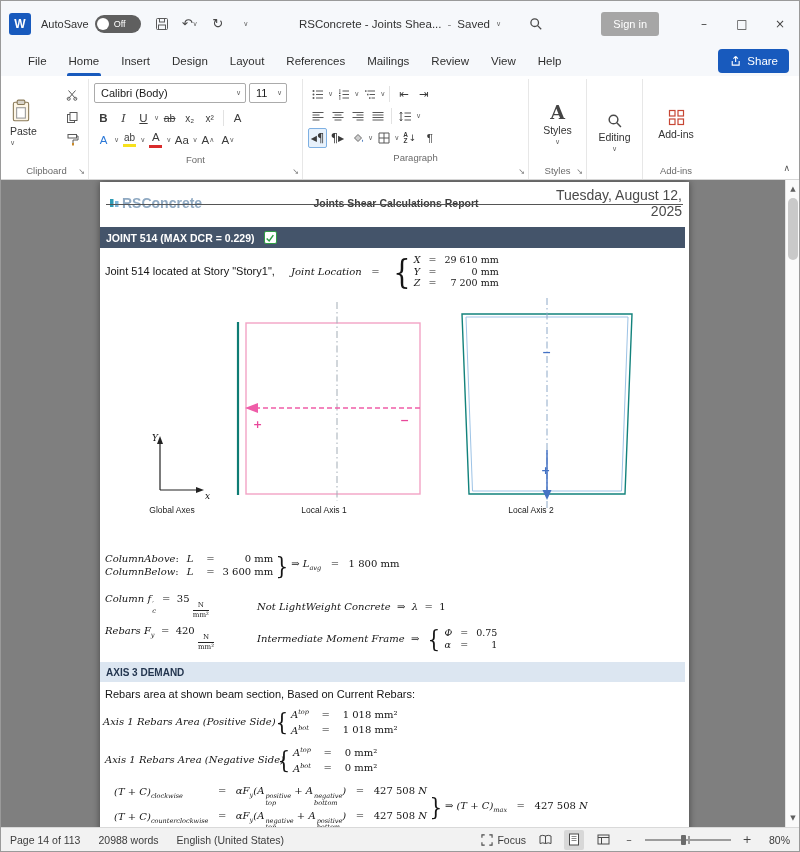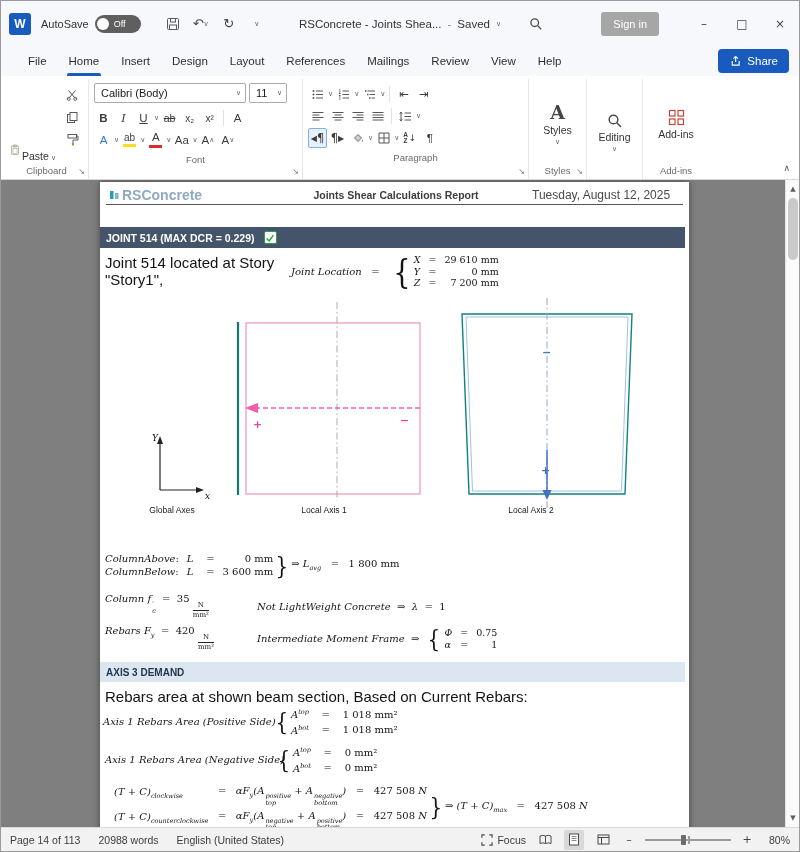--- a/index.html
+++ b/index.html
@@ -5,21 +5,21 @@
   *{margin:0;padding:0;box-sizing:border-box}
   html,body{width:800px;height:852px;overflow:hidden;background:#fff;font-family:"Liberation Sans",sans-serif}
   .window{width:800px;height:852px;border:1px solid #9a9a9a;display:flex;flex-direction:column;background:#fff}
   button{border:0;background:transparent;font:inherit;color:inherit;padding:0;display:inline-flex;align-items:center;justify-content:center;cursor:default}
   .g{font-family:"DejaVu Sans",sans-serif}
 
   
   .titlebar{height:45px;background:#f6f8fb;display:flex;align-items:center;position:relative;padding-left:8px;flex:0 0 auto}
   .appicon{width:22px;height:22px;background:#185abd;border-radius:3px;color:#fff;font-weight:bold;font-size:12px;display:flex;align-items:center;justify-content:center;margin-right:10px}
   .tb-txt{font-size:11px;color:#333;margin-right:6px}
-  .toggle{width:46px;height:18px;border-radius:9px;background:#5f5f5f;display:flex;align-items:center;padding:2px 11px 2px 2px;gap:5px;margin-right:19px}
+  .toggle{width:46px;height:18px;border-radius:9px;background:#5f5f5f;display:flex;align-items:center;padding:2px 11px 2px 2px;gap:5px;margin-right:8px}
   .knob{width:12px;height:12px;border-radius:50%;background:#fff}
   .tstate{font-size:9px;color:#fff}
   .tbtn{width:26px;height:26px;border-radius:4px;color:#4a4a4a;font-size:13px;margin-right:2px}
   .chv{font-family:"DejaVu Sans",sans-serif;font-size:7px;color:#666}
   .tb-center{position:absolute;left:50%;transform:translateX(-50%);display:flex;align-items:center;gap:6px;font-size:11.5px;color:#333;white-space:nowrap}
   .sep{color:#888}
   .search-btn{position:absolute;left:522px;top:10px;width:26px;height:26px}
   .tb-right{margin-left:auto;display:flex;align-items:center;height:100%}
   .signin{background:#a6a6a6;color:#fff;font-size:11px;height:24px;padding:0 12px;border-radius:3px;margin-right:26px}
   .winbtn{width:38px;height:100%;font-size:12px;color:#454545}
@@ -29,21 +29,21 @@
   .mtab{font-size:11.5px;color:#2f2f2f;padding:0 11px;height:100%;display:inline-flex;align-items:center;position:relative}
   .mtab.active::after{content:"";position:absolute;left:9px;right:9px;bottom:0;height:3px;background:#185abd;border-radius:2px 2px 0 0}
   .share{margin-left:auto;background:#185abd;color:#fff;height:24px;padding:0 11px;border-radius:4px;font-size:11.5px;gap:6px}
 
   
   .ribbon{height:104px;background:#fff;border-bottom:1px solid #d6d6d6;display:flex;padding:3px 4px 0 4px;position:relative;flex:0 0 auto}
   .rg{display:flex;flex-direction:column;border-right:1px solid #e7e7e7;padding:2px 5px 0 5px;position:relative}
   .rg-body{flex:1;display:flex}
   .rg-label{height:17px;display:flex;align-items:center;justify-content:center;font-size:9.5px;color:#6a6a6a}
   .lnch{position:absolute;right:3px;bottom:3px;font-size:8px;color:#777;font-family:"DejaVu Sans",sans-serif}
-  .paste{display:flex;align-items:flex-end;width:46px;gap:2px;font-size:10.5px;color:#333;padding-top:3px}
+  .paste{display:flex;flex-direction:column;align-items:flex-start;width:46px;gap:2px;font-size:10.5px;color:#333;padding-top:3px}
   .clipcol{display:flex;flex-direction:column;gap:4px;padding:5px 0 0 5px}
   .sbtn{width:22px;height:18px;border-radius:3px}
   .fg{width:214px}
   .combos{display:flex;gap:3px;margin:2px 0 4px 0}
   .combo{border:1px solid #ababab;border-radius:2px;height:20px;display:flex;align-items:center;justify-content:space-between;font-size:11px;color:#1a1a1a;padding:0 4px 0 6px;background:#fff}
   .c-font{width:152px}.c-size{width:38px}
   .irow{display:flex;align-items:center;gap:1px;height:22px}
   .ib{min-width:19px;height:20px;border-radius:2px;font-size:11.5px;color:#3b3b3b;display:inline-flex;align-items:center;justify-content:center}
   .ib.bold{font-weight:bold}
   .ib.ital{font-style:italic;font-family:"DejaVu Serif",serif}
@@ -64,36 +64,36 @@
   .sortic .az{display:inline-flex;flex-direction:column;font-size:6.5px;font-weight:bold}
   .sortic .ar{font-size:9px;margin-left:1px}
   .bigbtn{display:flex;flex-direction:column;align-items:center;padding-top:5px;gap:2px;width:100%;font-size:10.5px;color:#333}
   .bigA{font-size:19px;font-family:"DejaVu Serif",serif;color:#444;line-height:1;font-weight:bold}
   .sg{width:58px}.eg{width:56px}.ag{width:66px;border-right:0}
   .collapse{position:absolute;right:9px;bottom:6px;font-size:9px;color:#555;font-family:"DejaVu Sans",sans-serif}
 
   
   .docarea{flex:1;background:#7f7f7f;position:relative;overflow:hidden}
   .page{position:absolute;left:99px;top:2px;width:589px;height:740px;background:#fff;box-shadow:0 0 7px rgba(0,0,0,.45)}
-  .sans{font-size:15px;color:#141414}
+  .sans{font-size:11px;color:#141414}
   .math{font-family:"DejaVu Serif",serif;font-size:10px;color:#141414;white-space:pre}
   .math .tk{font-style:normal}
   .math .it{font-style:italic}
   .math sup{font-size:6.5px;font-style:italic}
   .math sub{font-size:6.5px;font-style:italic}
   .ss{display:inline-flex;flex-direction:column;font-size:6.5px;line-height:1.05;vertical-align:-4px;font-style:italic;margin-left:1px}
   .frac{display:inline-flex;flex-direction:column;font-size:7px;line-height:1.2;text-align:center;vertical-align:-5px;font-style:normal}
   .frac .num{border-bottom:1px solid #222;padding:0 2px}
   .brace{font-family:"DejaVu Serif",serif;color:#141414;display:inline-block;transform:scaleX(.8);font-weight:300;margin:0 1px}
   .b3{font-size:34px;line-height:34px}
   .b2{font-size:25px;line-height:25px}
   .pg-header{position:absolute;top:5px;left:10px;right:7px;display:flex;align-items:center}
   .pg-logo{display:flex;align-items:center;gap:3px;font-size:14px;color:#8fa9c2;width:150px;font-weight:bold}
   .pg-title{flex:1;text-align:center;font-weight:bold;font-size:10.5px;color:#3d3d3d}
-  .pg-date{width:150px;font-size:12px;color:#4a4a4a}
+  .pg-date{width:150px;text-align:right;font-size:14px;color:#4a4a4a}
   .pg-rule{position:absolute;top:22px;left:6px;right:6px;border-top:1.5px solid #555}
   .joint-bar{position:absolute;top:45px;left:0;width:585px;height:21px;background:#44546a;color:#fff;display:flex;align-items:center;gap:9px;padding-left:6px;font-size:10.5px;font-weight:bold}
   .chk{width:13px;height:13px;border:1.6px solid #2f9e44;border-radius:2px;background:#fff;display:flex;align-items:center;justify-content:center;flex:0 0 auto}
   .loc-line{position:absolute;top:72px;left:5px;display:flex;align-items:center}
   .loc-line .sans{width:186px}
   .loc-line .lbl{margin-right:4px}
   .vrows{display:grid;grid-template-columns:auto auto auto;column-gap:8px;font-family:"DejaVu Serif",serif;font-size:9.5px;line-height:11.5px;color:#141414;align-items:center}
   .vrows .v{font-style:italic}
   .vrows .e{text-align:center}
   .vrows .val{justify-self:end;text-align:right}

